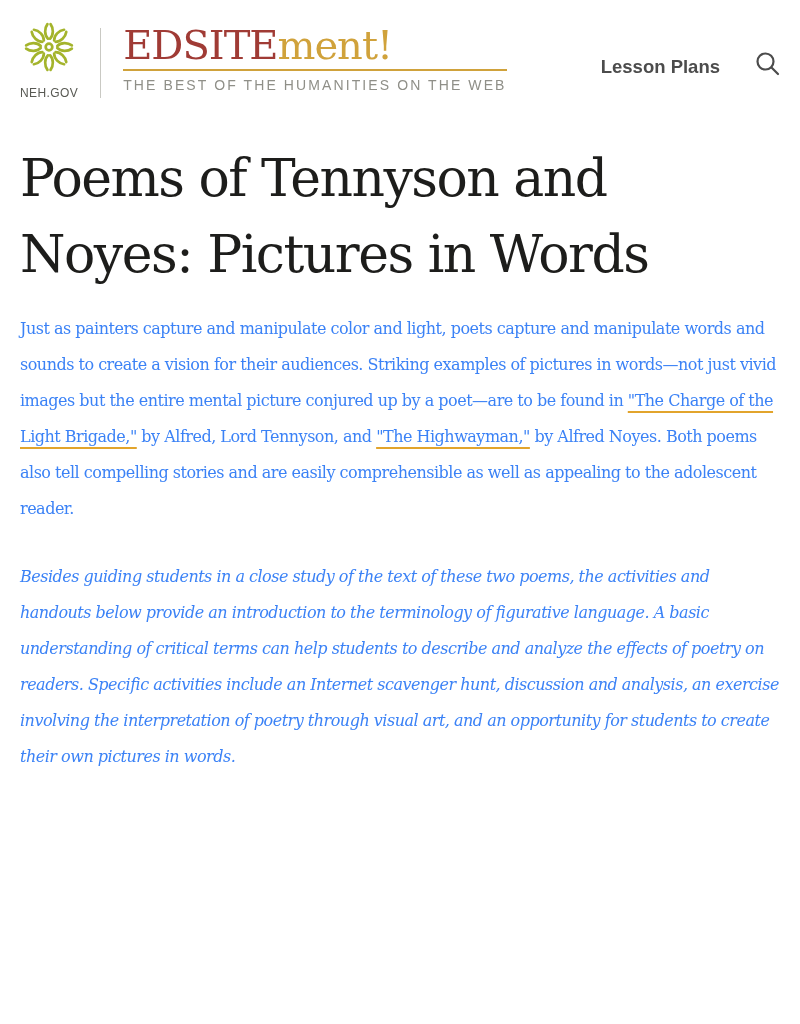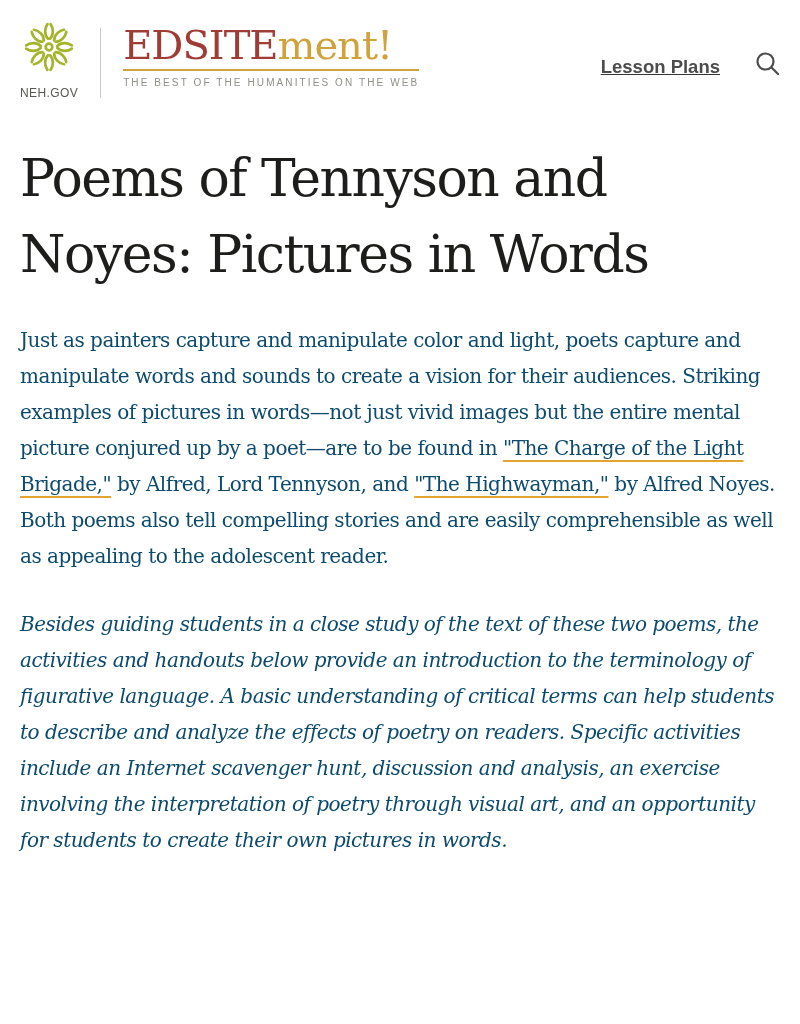--- a/index.html
+++ b/index.html
@@ -31,25 +31,25 @@
     display:flex; flex-direction:column; text-decoration:none; cursor:pointer; margin-top:6px;
   }
   .wordmark {
     font-family:"DejaVu Serif", serif;
     font-size:40px; line-height:1.05; letter-spacing:-1px; white-space:nowrap;
   }
   .wordmark .lred  { color:#a03b35; }
   .wordmark .lgold { color:#d0a23b; }
   .logo-rule { height:0; border-bottom:2px solid #d0a23b; margin-top:3px; }
   .tagline {
-    font-size:10px; letter-spacing:2.1px; color:#8f8f88;
+    font-size:14px; letter-spacing:2.1px; color:#8f8f88;
     margin-top:6px; white-space:nowrap;
   }
   nav {
-    margin-left:auto; display:flex; gap:32px; margin-top:38px;text-decoration:underline;
+    margin-left:auto; display:flex; gap:32px; margin-top:38px;
   }
   nav a {
     font-size:18.5px; font-weight:700; color:#4c4c4c;
     text-decoration:none; cursor:pointer; white-space:nowrap;
   }
   .search-btn {
     background:none; border:none; padding:0; cursor:pointer;
     margin:32px 0 0 34px; line-height:0;
   }
 
@@ -58,23 +58,23 @@
   h1 {
     font-family:"DejaVu Serif", serif;
     font-weight:400;
     font-size:52px; line-height:76px; letter-spacing:-1.5px;
     color:#1d1d1b;
     margin:40px 0 0 0;
     max-width:690px;
   }
   p {
     font-family:"DejaVu Serif", serif;
-    font-size:20px; line-height:36px; letter-spacing:-0.5px;
-    color:#0c4a6e;
-    margin:30px 0 0 0;
+    font-size:16px; line-height:36px; letter-spacing:-0.5px;
+    color:#3b82f6;
+    margin:19px 0 0 0;
     max-width:770px;
   }
   p + p { margin-top:32px;font-style:italic; }
   .gold-link {
     color:inherit; cursor:pointer;
     text-decoration:underline;
     text-decoration-color:#e2a42c;
     text-decoration-thickness:2px;
     text-underline-offset:5px;
   }

